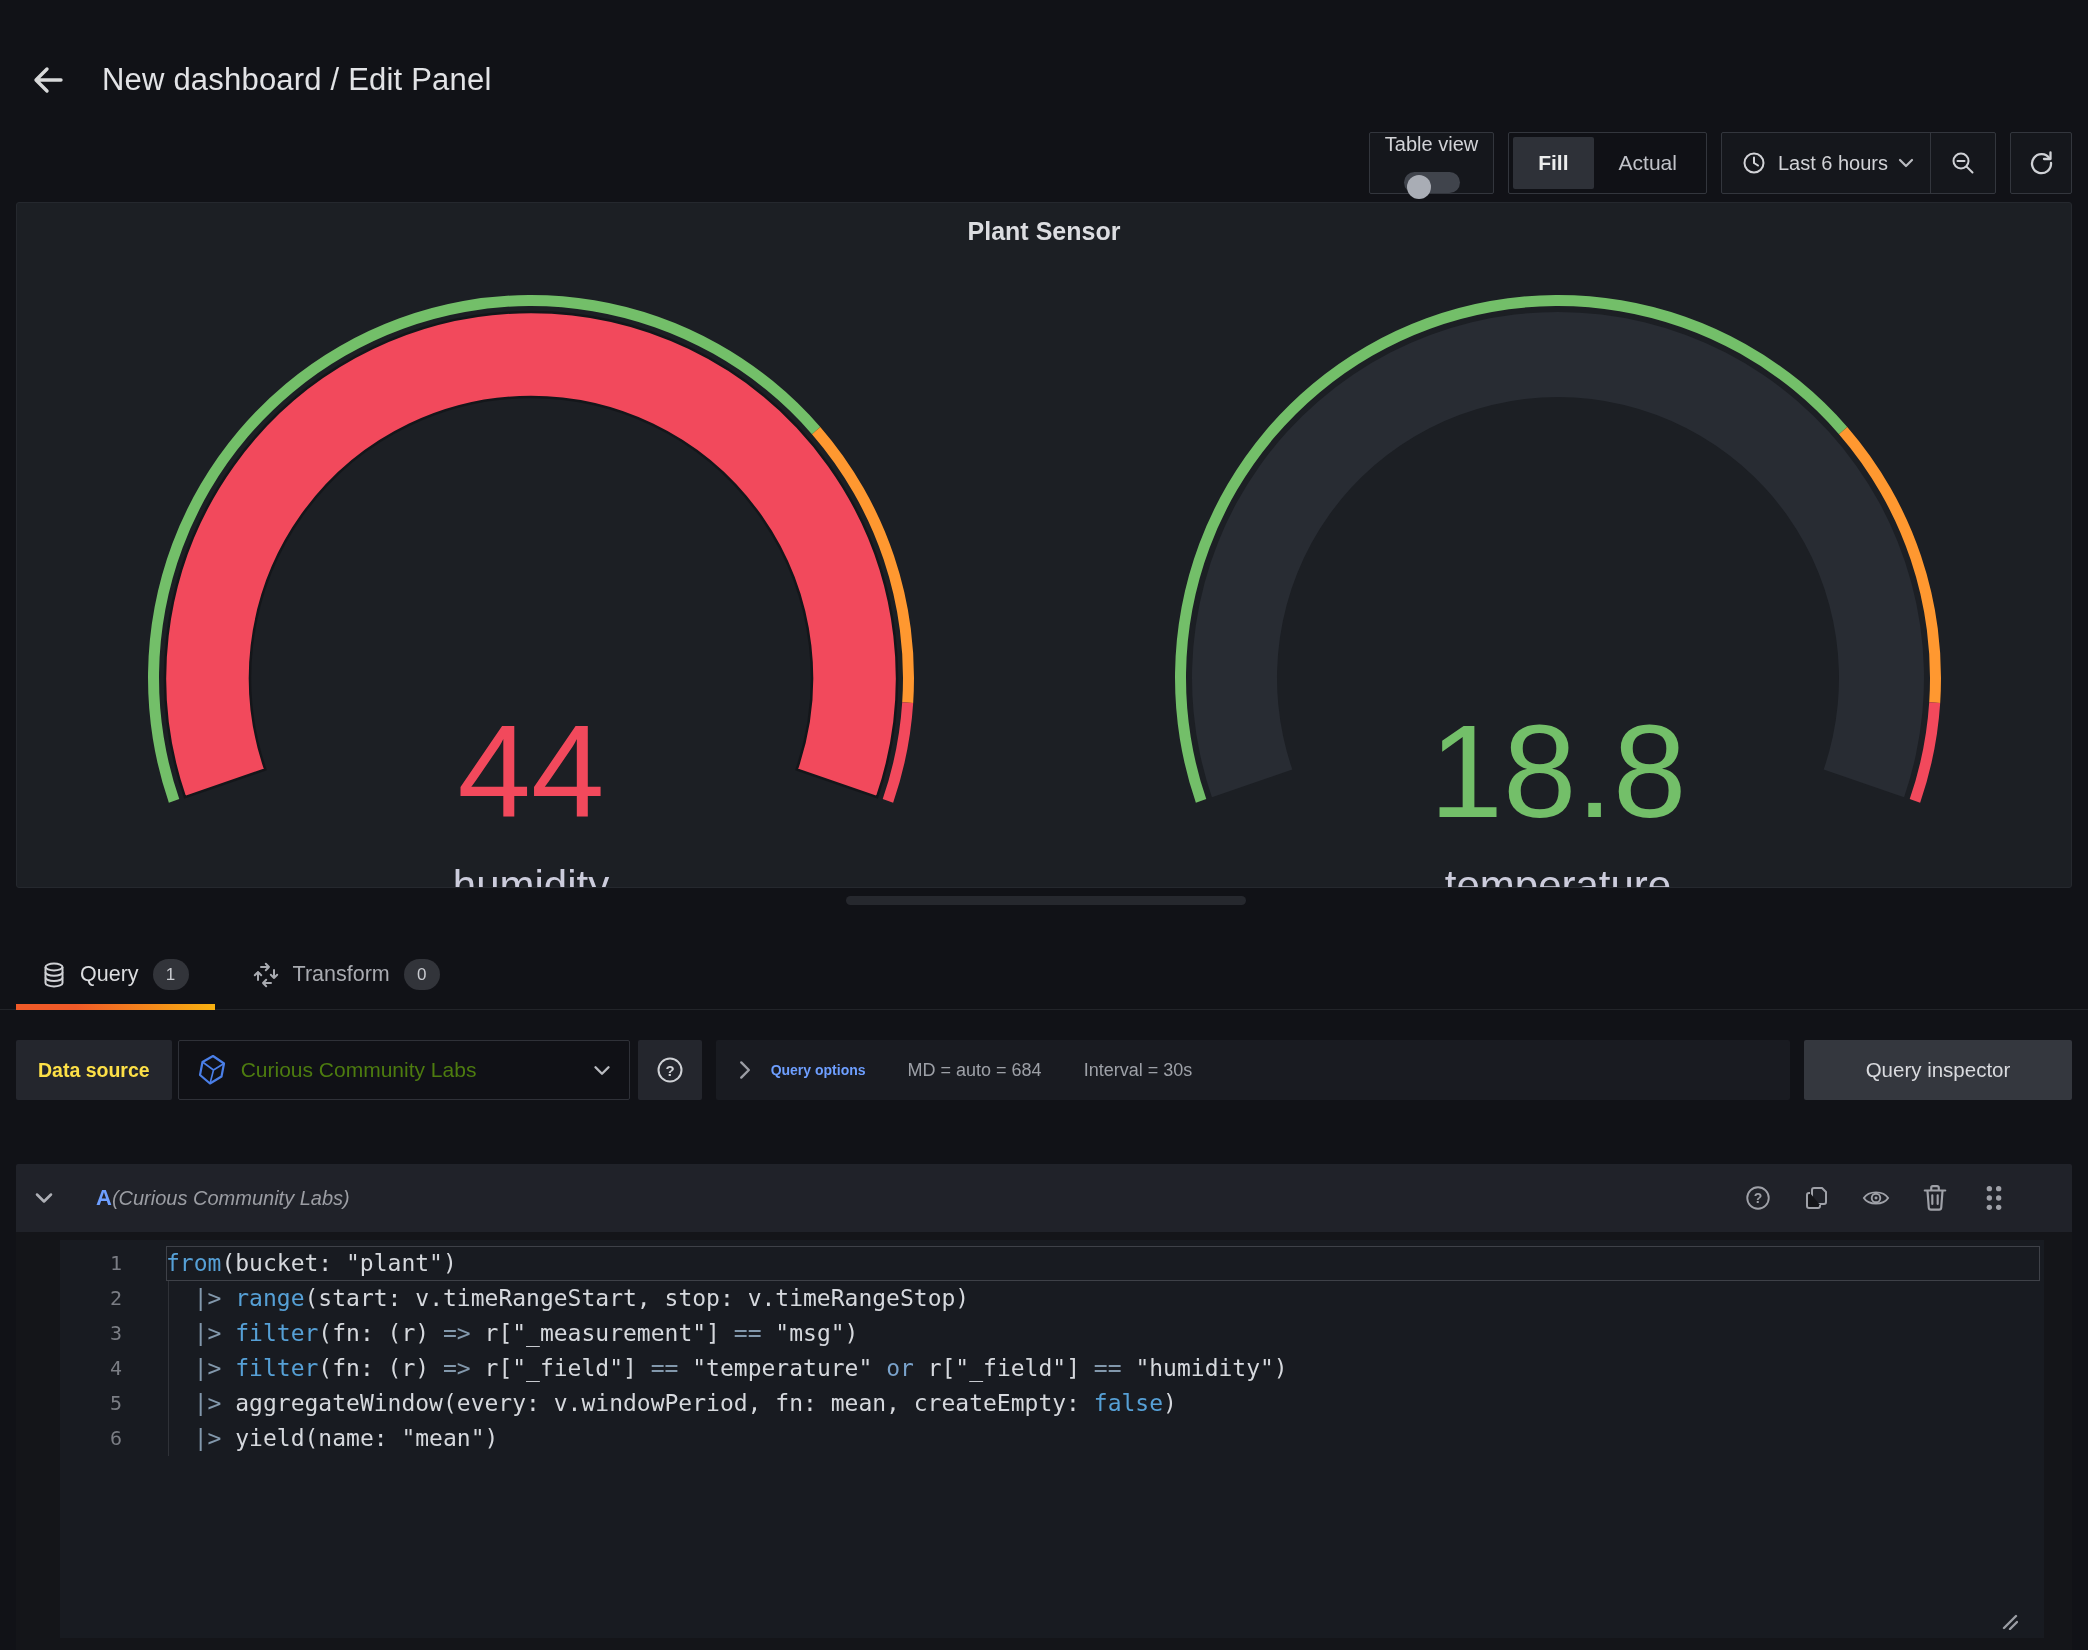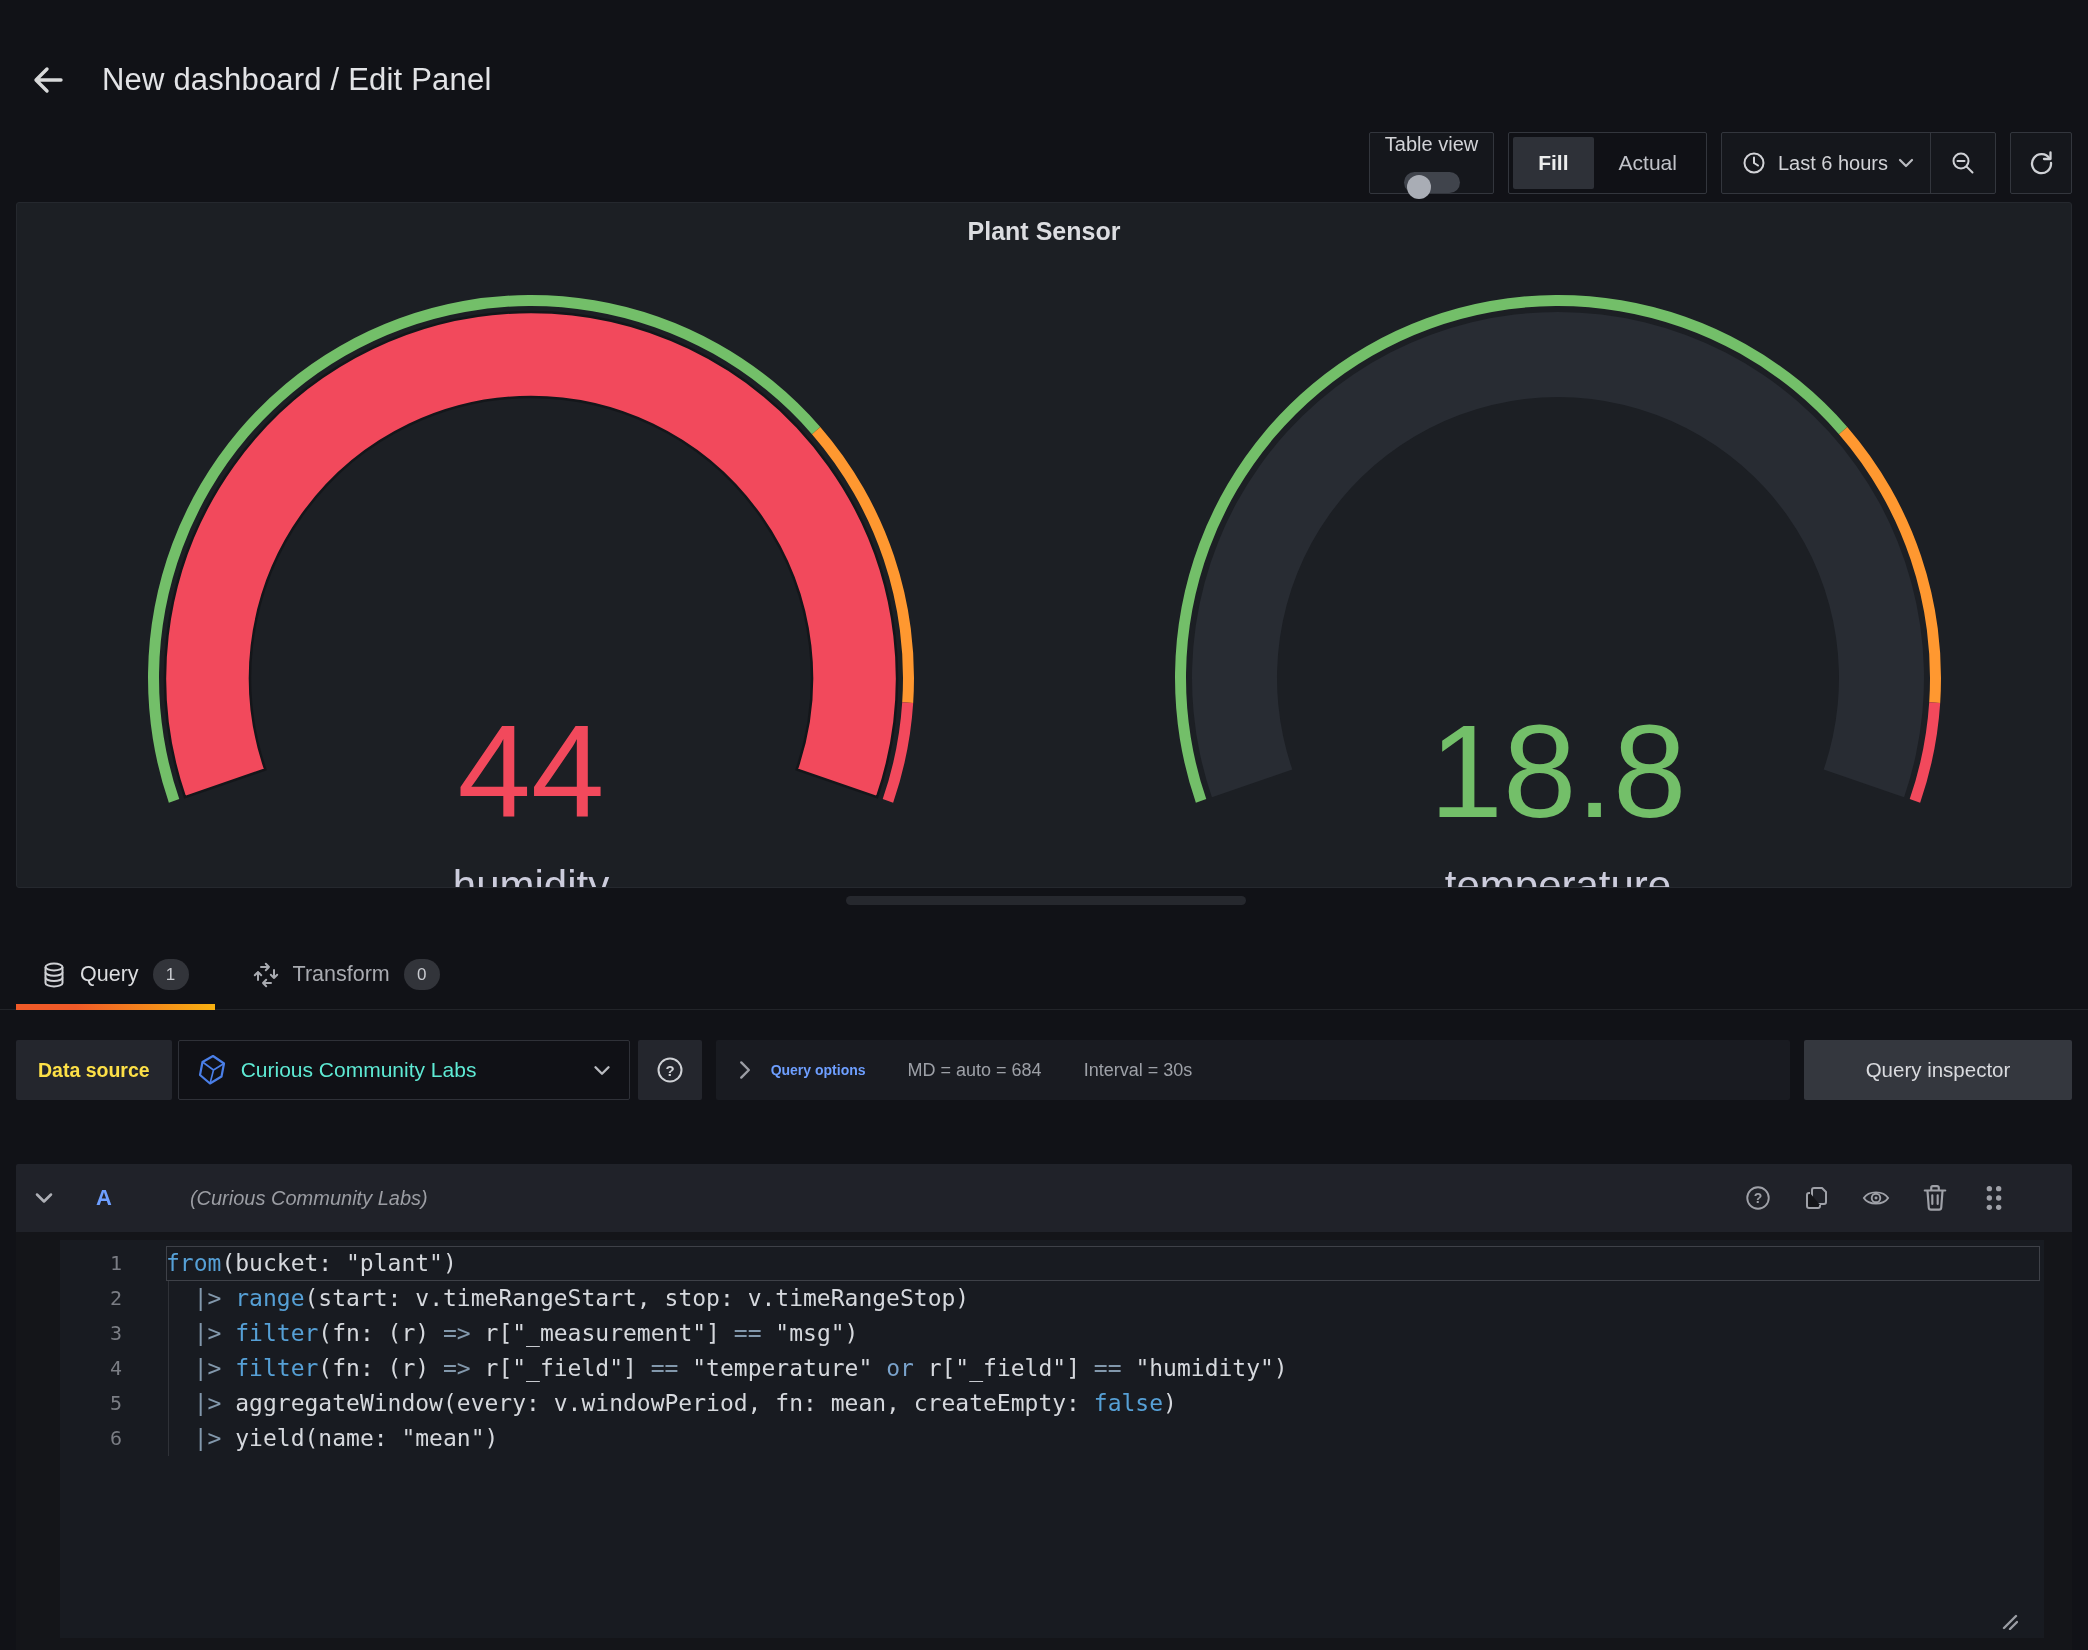--- a/index.html
+++ b/index.html
@@ -53,33 +53,33 @@
   .tab .badge{min-width:36px; height:31px; padding:0 12px; border-radius:16px; background:#32343a;
     display:flex; align-items:center; justify-content:center; font-size:17px; color:#c9cbd0;}
   .tab.active::after{content:""; position:absolute; left:0; right:0; bottom:0; height:6px;
     background:linear-gradient(90deg,#f05a28 30%,#fbca0a 120%);}
   
   .ds-row{position:absolute; left:16px; top:1040px; width:2056px; height:60px; display:flex; align-items:stretch;}
   .ds-label{background:var(--elev); border-radius:2px; display:flex; align-items:center; padding:0 22px;
     font-size:19.5px; font-weight:700; color:#fde047;}
   .ds-picker{margin-left:6px; width:452px; background:#101116; border:1px solid #2f3138; border-radius:2px;
     display:flex; align-items:center; padding:0 18px; gap:14px; cursor:pointer;}
-  .ds-picker .name{font-size:21px; font-weight:500; color:#5eead4; flex:1;}
+  .ds-picker .name{font-size:21px; font-weight:500; color:#4d7c0f; flex:1;}
   .ds-help{margin-left:8px; width:64px; background:var(--elev); border-radius:2px; display:flex; align-items:center; justify-content:center; cursor:pointer;}
   .qo-box{margin-left:14px; flex:1; background:#191b21; border-radius:2px; display:flex; align-items:center; padding:0 22px; cursor:pointer;}
   .qo-box .qol{font-size:14px; font-weight:600; color:var(--blue); margin-left:20px;}
   .qo-box .stat{font-size:18px; color:#9da0a7; margin-left:42px;}
   .qi-btn{margin-left:14px; width:268px; background:var(--elev2); border-radius:2px; display:flex; align-items:center; justify-content:center;
     font-size:20.5px; font-weight:500; color:#d9dade; cursor:pointer;}
   
   .qcard{position:absolute; left:16px; top:1164px; width:2056px; height:486px; background:var(--card-body); border-radius:2px 2px 0 0;}
   .qcard-header{height:68px; background:var(--card-header); border-radius:2px 2px 0 0;
     display:flex; align-items:center; padding:0 18px; cursor:pointer;}
   .qcard-header .qletter{font-size:22px; font-weight:600; color:var(--blue); margin-left:42px;}
-  .qcard-header .qhint{font-size:20px; font-style:italic; color:#9b9da3; margin-left:78px;}
+  .qcard-header .qhint{font-size:20px; font-style:italic; color:#9b9da3; }
   .qh-icons{margin-left:auto; display:flex; align-items:center; gap:31px; padding-right:46px;}
   .qh-icons .icon-btn{width:28px; height:28px;}
   
   .code-editor{position:absolute; left:44px; right:28px; top:76px; height:398px; background:var(--editor);
     font-family:"DejaVu Sans Mono", monospace; font-size:23px; line-height:35px; cursor:text;}
   .code-lines{position:relative; padding-top:6px;}
   .code-row{display:flex; height:35px; white-space:pre;}
   .code-row .ln{width:106px; padding-right:44px; text-align:right; color:var(--text-faint); font-size:20px; line-height:35px; flex:none;}
   .code-row .lc{flex:1; color:#d5d8dd;}
   .tok-kw{color:var(--kwblue);}

